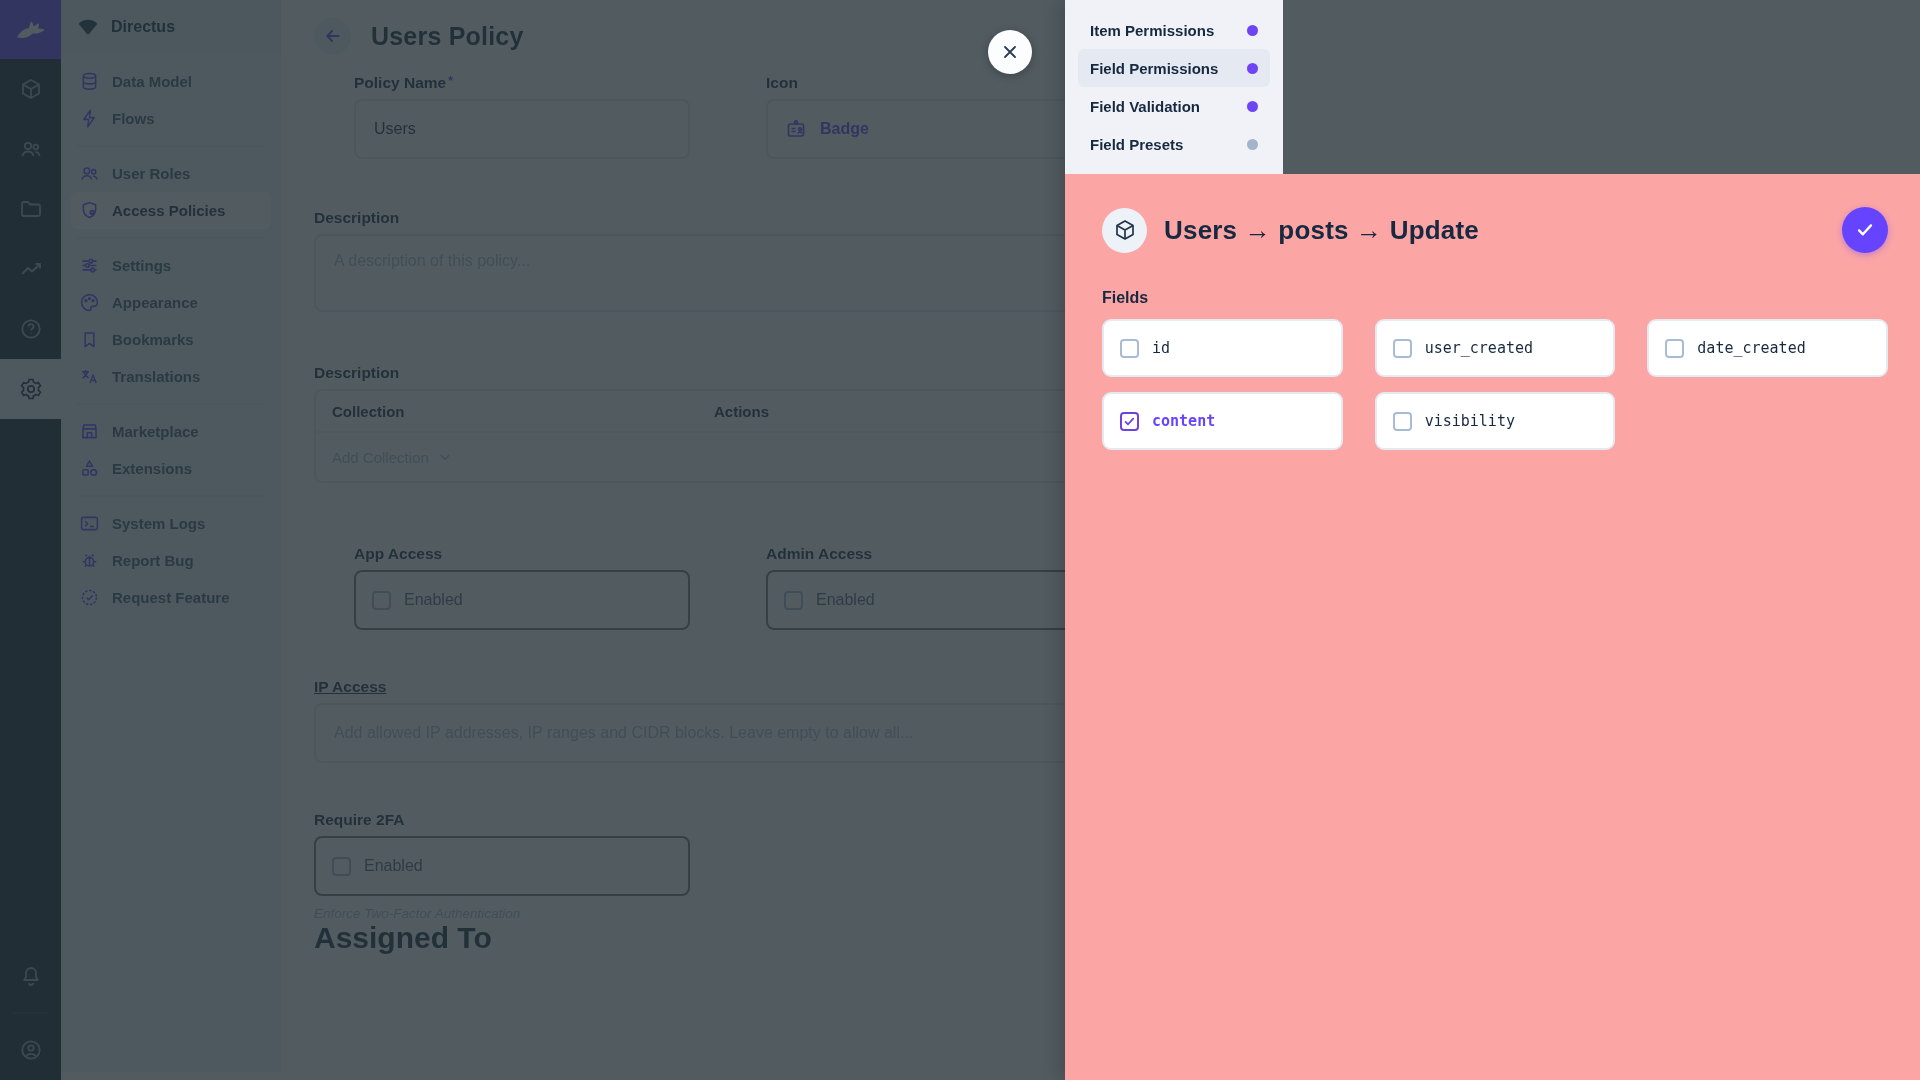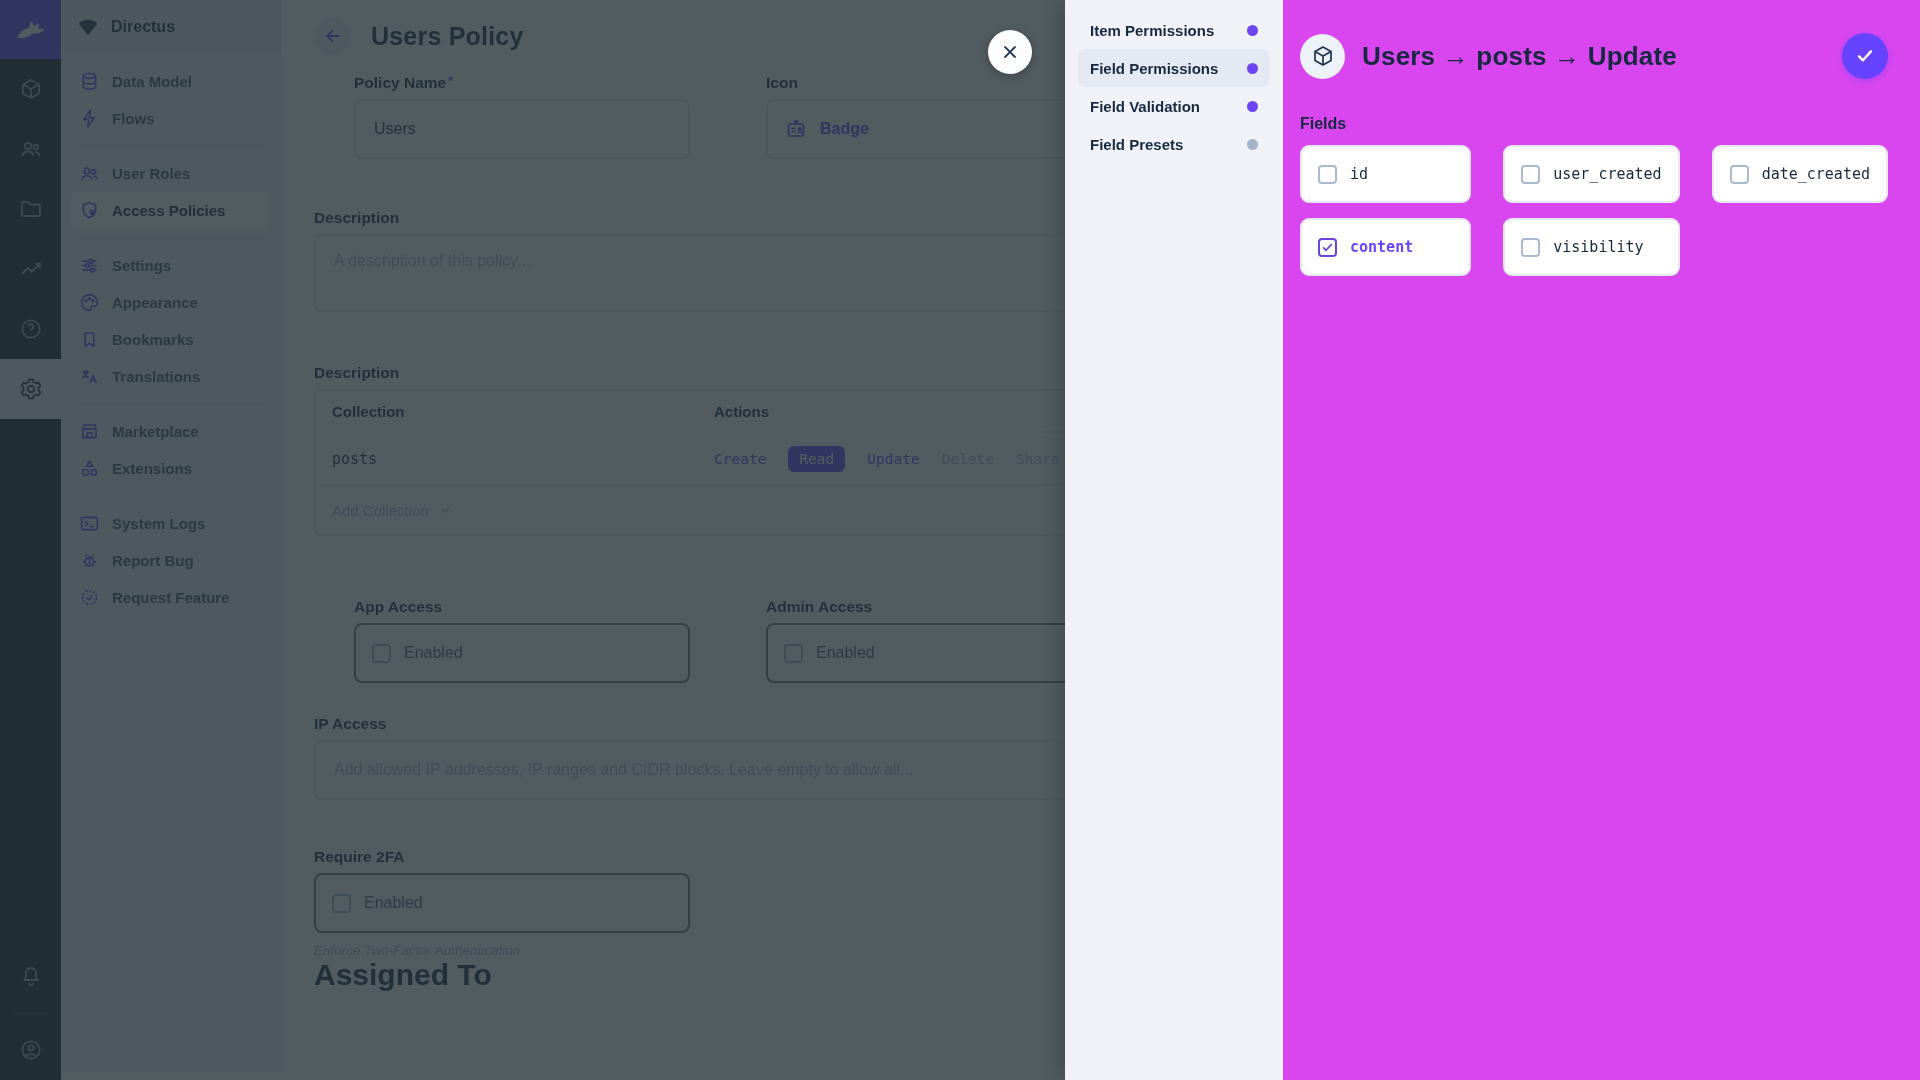--- a/index.html
+++ b/index.html
@@ -53,21 +53,21 @@
   .tb-input::placeholder, .tb-area::placeholder { color:#A9BBD2; }
   .icon-input { width:100%; height:60px; border:2px solid #E4E9F1; border-radius:8px;
     display:flex; align-items:center; gap:12px; padding:0 16px; color:#6644FF; font-size:16px; font-weight:600;}
   .icon-input svg { width:24px; height:24px; }
   .tb-area { width:100%; height:78px; border:2px solid #E4E9F1; border-radius:8px;
     padding:16px 18px; font-size:16px; resize:none; outline:none; font-family:"Liberation Sans", sans-serif; }
   .sect { margin-top:0; }
   .mt-desc { margin-top:50px; }
   .mt-perm { margin-top:48px; }
   .mt-acc  { margin-top:62px; }
-  .mt-ip   { margin-top:32px; }
+  .mt-ip   { margin-top:48px;text-decoration:underline; }
   .mt-2fa  { margin-top:48px; }
 
   .perm-table { border:2px solid #E4E9F1; border-radius:8px; width:100%; font-size:15px; }
   .perm-head { display:flex; height:42px; align-items:center; border-bottom:2px solid #EDF1F7; }
   .perm-head span { font-weight:700; color:#172940; }
   .ph-coll { padding-left:16px; width:398px; }
   .perm-row { display:flex; height:53px; align-items:center; border-bottom:2px solid #EDF1F7; }
   .pr-coll { padding-left:16px; width:398px; font-family:"DejaVu Sans Mono", monospace; font-size:15px; }
   .pr-actions { display:flex; align-items:center; gap:22px; font-family:"DejaVu Sans Mono", monospace; font-size:14.5px; }
   .act { color:#6644FF; }
@@ -89,30 +89,30 @@
 
   
   .overlay { position:fixed; inset:0; background:rgba(38,50,56,0.80); z-index:40; }
 
   .close-btn { position:fixed; left:988px; top:30px; width:44px; height:44px; border-radius:50%;
     background:#FBFDFF; border:none; z-index:60; display:flex; align-items:center; justify-content:center;
     color:#2A3B52; box-shadow:0 2px 8px rgba(0,0,0,.25); }
   .close-btn svg { width:20px; height:20px; }
 
   .drawer { position:fixed; left:1065px; top:0; bottom:0; right:0; z-index:50; display:flex;
-    box-shadow:-4px 0 18px rgba(0,0,0,.2); }
+    box-shadow:-4px 0 18px rgba(0,0,0,.2);flex-direction:column; }
   .drawer-nav { width:218px; background:#F0F2F8; padding:11px 13px; flex:none; }
   .dnav-item { height:38px; display:flex; align-items:center; justify-content:space-between;
     padding:0 12px; border-radius:6px; font-size:15px; font-weight:600; color:#172940; }
   .dnav-item.active { background:#E5E9F1; }
   .dot { width:11px; height:11px; border-radius:50%; flex:none; }
   .dot.purple { background:#6E45F5; }
   .dot.gray { background:#A4B2CA; }
 
-  .drawer-main { flex:1; background:#d946ef; padding:33px 32px 0 17px; }
+  .drawer-main { flex:1; background:#fca5a5; padding:33px 32px 0 37px; }
   .dheader { display:flex; align-items:center; gap:17px; }
   .davatar { width:45px; height:45px; border-radius:50%; background:#EDF1F8;
     display:flex; align-items:center; justify-content:center; color:#223349; flex:none; }
   .davatar svg { width:24px; height:24px; }
   .dtitle { flex:1; font-size:26px; font-weight:700; letter-spacing:.2px; }
   .confirm-btn { width:46px; height:46px; border-radius:50%; background:#6644FF; border:none;
     display:flex; align-items:center; justify-content:center; flex:none; box-shadow:0 2px 6px rgba(102,68,255,.4); }
   .confirm-btn svg { width:22px; height:22px; }
 
   .notice { margin-top:40px; background:#F0F2F8; border-left:5px solid #6644FF; border-radius:7px;
@@ -343,30 +343,20 @@
         <div class="field-label">Description</div>
         <textarea class="tb-area" placeholder="A description of this policy..." style=""></textarea>
       </div>
 
       <div class="sect mt-perm">
         <div class="field-label">Description</div>
         <div class="perm-table">
           <div class="perm-head">
             <span class="ph-coll">Collection</span>
             <span>Actions</span>
-          </div>
-          <div class="perm-row">
-            <span class="pr-coll">posts</span>
-            <div class="pr-actions">
-              <span class="act">Create</span>
-              <span class="act on">Read</span>
-              <span class="act">Update</span>
-              <span class="act off">Delete</span>
-              <span class="act off">Share</span>
-            </div>
           </div>
           <div class="perm-add">
             <span>Add Collection</span>
             <svg viewBox="0 0 24 24" fill="none" stroke="currentColor" stroke-width="2">
                 <path d="M6 9.5l6 6 6-6"></path>
               </svg>
           </div>
         </div>
       </div>
 

